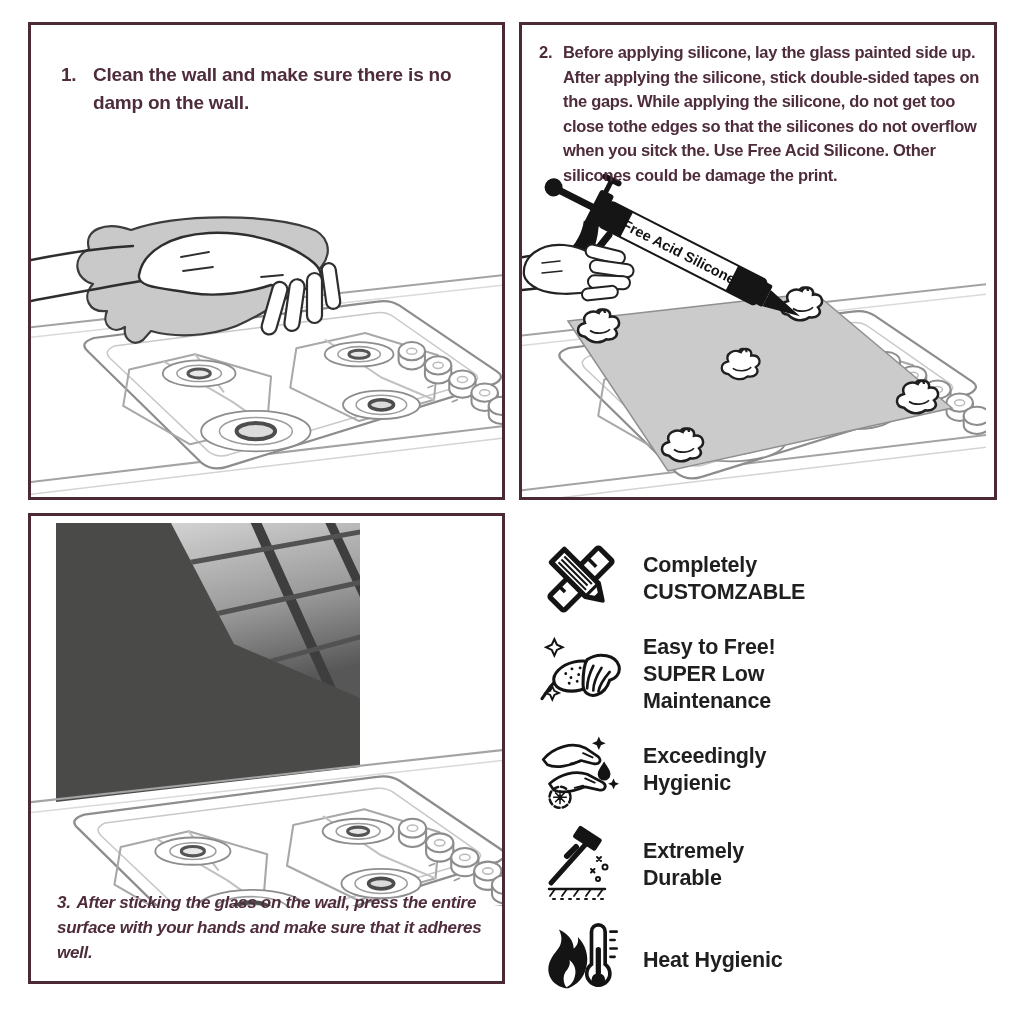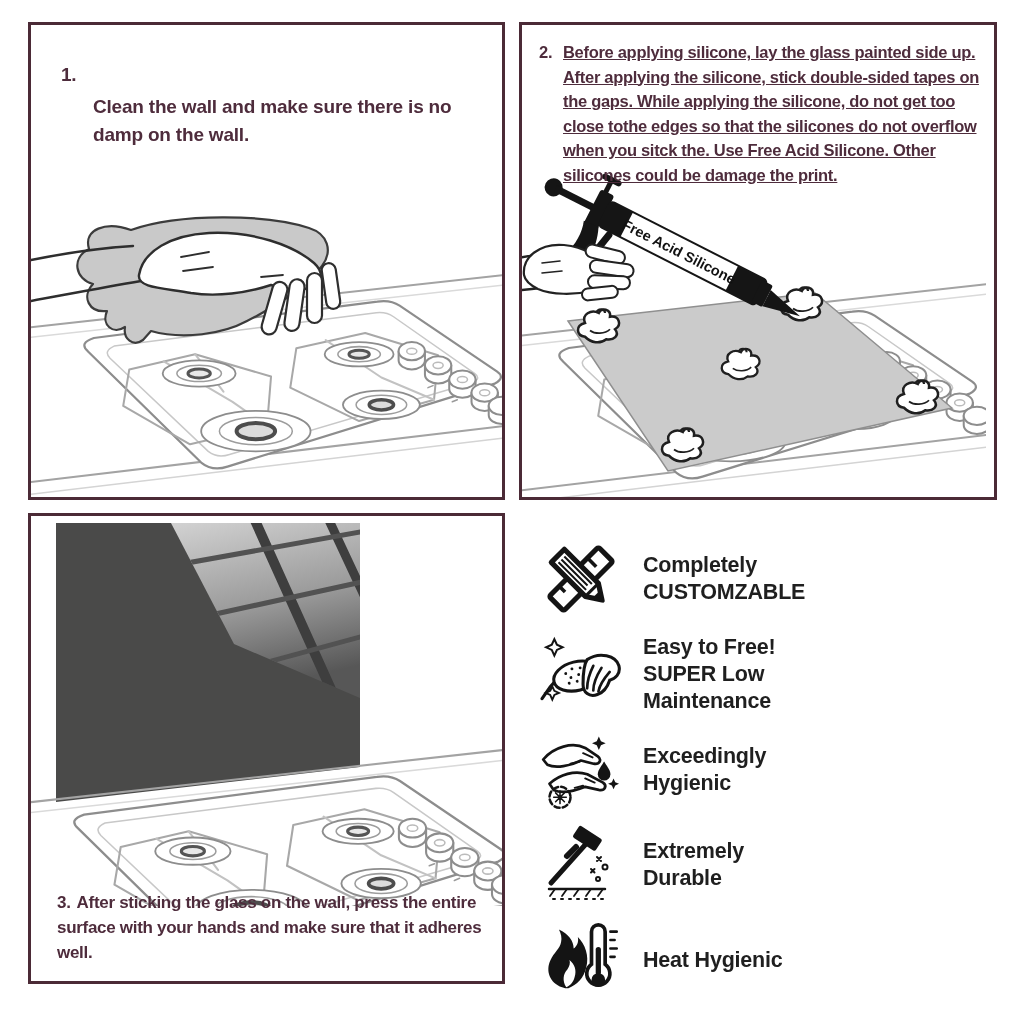--- a/index.html
+++ b/index.html
@@ -1,30 +1,30 @@
 <!DOCTYPE html>
 <html><head>
 <meta charset="utf-8">
 <style>
   html,body{margin:0;padding:0;background:#ffffff;}
   body{width:1024px;height:1018px;position:relative;overflow:hidden;
        font-family:"Liberation Sans","DejaVu Sans",sans-serif;}
   .panel{position:absolute;background:#ffffff;border:3px solid #4b2a36;box-sizing:border-box;}
   #panel-step-1{left:28px;top:22px;width:477px;height:478px;}
   #panel-step-2{left:519px;top:22px;width:478px;height:478px;}
-  #panel-step-3{left:28px;top:513px;width:477px;height:471px;}
+  #panel-step-3{left:28px;top:513px;width:477px;height:471px;font-style:italic;}
   .illus{position:absolute;left:0;top:0;display:block;}
   .step{position:absolute;display:flex;color:#4e2c3c;font-weight:bold;letter-spacing:-0.2px;}
   .step .num{flex:0 0 auto;}
   #panel-step-1 .step{left:30px;top:36px;font-size:19px;line-height:28px;}
   #panel-step-1 .num{width:32px;}
-  #panel-step-1 .txt{width:404px;margin-top:32px;}
+  #panel-step-1 .txt{width:404px;}
   #panel-step-2 .step{left:17px;top:15px;font-size:16.5px;line-height:24.5px;letter-spacing:-0.3px;}
   #panel-step-2 .num{width:24px;}
-  #panel-step-2 .txt{width:432px;text-decoration:underline;}
+  #panel-step-2 .txt{width:432px;}
   #panel-step-3 .step3-text{position:absolute;left:26px;bottom:16px;width:438px;
        color:#4e2c3c;font-weight:bold;font-size:17px;line-height:25px;letter-spacing:-0.3px;}
   #panel-step-3 .step3-text .num{margin-right:6px;}
   .features{position:absolute;left:535px;top:524px;width:474px;padding-top:14px;
        display:flex;flex-direction:column;gap:13px;}
   .feature-row{display:flex;align-items:center;min-height:77px;}
   .feature-row.tall{min-height:81px;}
   .f-icon{flex:0 0 92px;display:flex;align-items:center;justify-content:center;}
   .f-label{margin-left:16px;white-space:pre-line;font-weight:bold;font-size:21.5px;
        line-height:27px;color:#1f1f1f;letter-spacing:-0.2px;}

